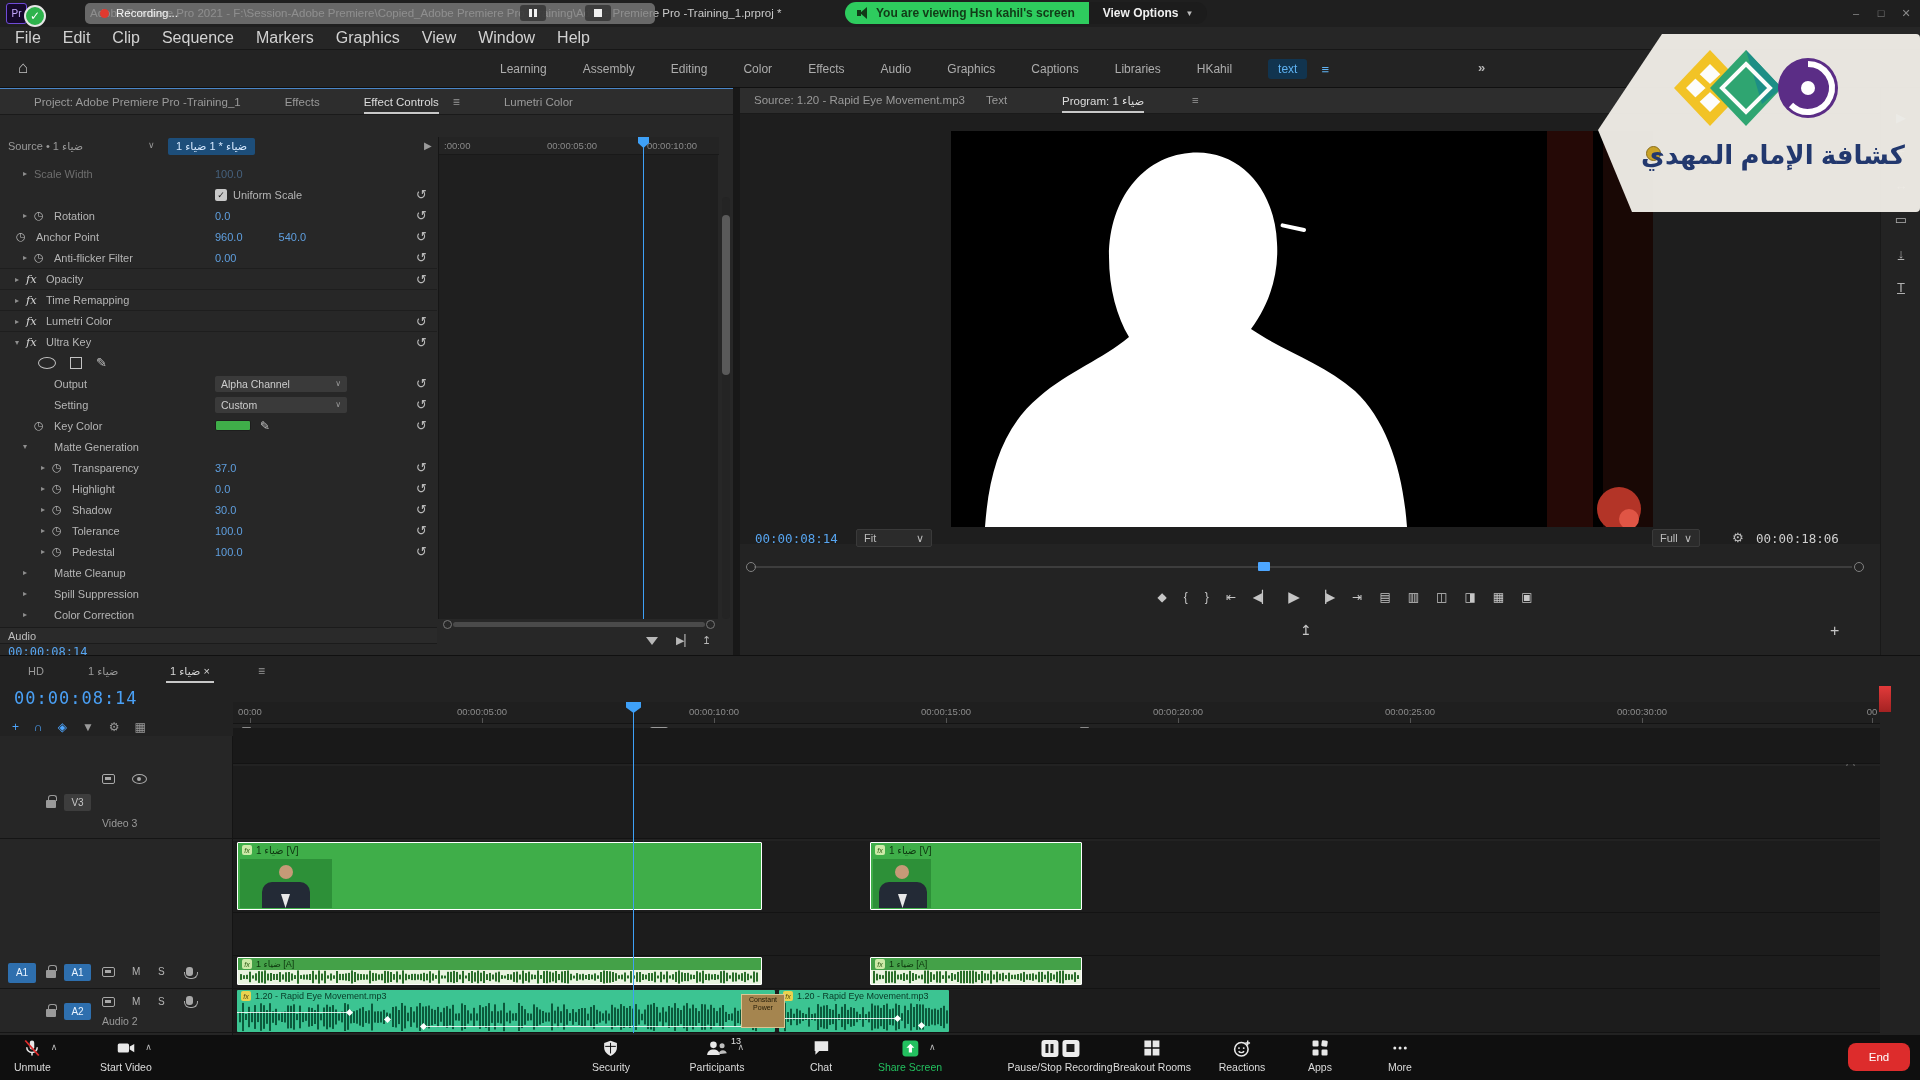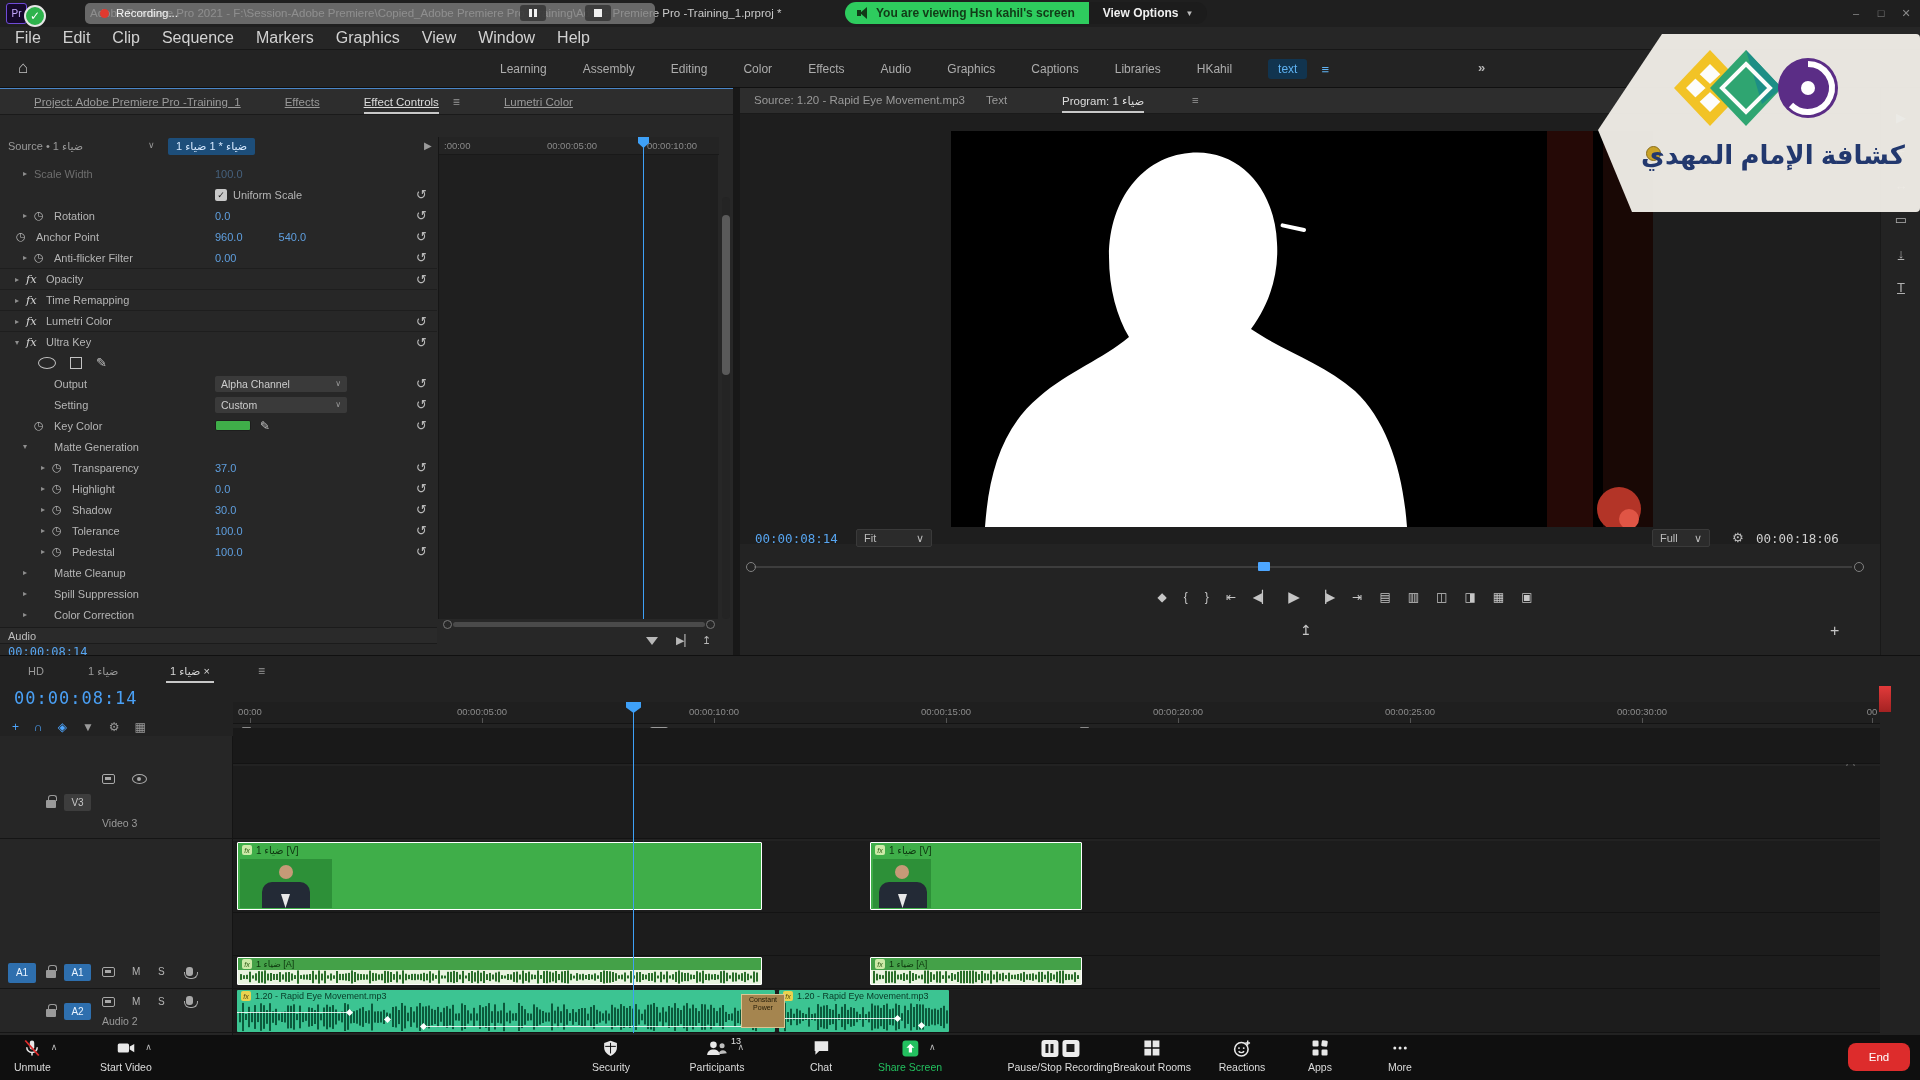--- a/index.html
+++ b/index.html
@@ -44,21 +44,21 @@
 .main{left:0;top:88px;width:1920px;height:567px;}
 .left-panel{left:0;top:0;width:733px;height:567px;background:#272727;border-top:1px solid #4a86c8;}
 .panel-div{left:733px;top:0;width:7px;height:567px;background:#181818;}
 .right-panel{left:740px;top:0;width:1140px;height:567px;background:#232323;}
 .right-strip{left:1880px;top:0;width:40px;height:567px;background:#232323;border-left:1px solid #191919;}
 .strip-ic{left:0;width:40px;text-align:center;color:#b0b0b0;font-size:13px;}
 .strip-ic.blue{color:#8bbce8;}
 .strip-ic.ul{text-decoration:underline;}
 
 .lp-tabs{left:0;top:0;width:733px;height:26px;background:#2d2d2d;display:flex;align-items:center;padding-left:34px;gap:44px;border-bottom:1px solid #1a1a1a;}
-.lp-tab{font-size:11.5px;color:#9a9a9a;white-space:nowrap;position:relative;text-decoration:underline;}
+.lp-tab{font-size:11.5px;color:#9a9a9a;white-space:nowrap;position:relative;}
 .lp-tab.active{color:#dcdcdc;}
 .lp-tab.active::after{content:"";position:absolute;left:0;right:0;bottom:-6px;height:2px;background:#c8c8c8;}
 .lp-menu{color:#9a9a9a;font-size:12px;margin-left:-30px;}
 
 .ec-header{left:0;top:48px;width:437px;height:22px;}
 .ec-src{left:8px;top:3px;font-size:11px;color:#9a9a9a;}
 .ec-caret{left:148px;top:3px;font-size:9px;color:#9a9a9a;}
 .ec-chip{left:168px;top:1px;background:#1d4e7a;color:#d6e9ff;font-size:11px;padding:2px 8px;border-radius:2px;}
 .ec-nav{left:424px;top:3px;color:#9a9a9a;font-size:10px;}
 
@@ -485,21 +485,21 @@
             <circle cx="668" cy="378" r="22" fill="#b33427"></circle>
             <circle cx="678" cy="388" r="10" fill="#e05545"></circle>
           </svg>
         </div>
       </div>
       <div class="abs pm-tc">00:00:08:14</div>
       <div class="abs pm-dd" style="left:116px;width:76px;">
           <span>Fit</span>
           <span class="c">∨</span>
         </div>
-      <div class="abs pm-dd" style="left:912px;width:58px;">
+      <div class="abs pm-dd" style="left:912px;width:48px;">
           <span>Full</span>
           <span class="c">∨</span>
         </div>
       <div class="abs pm-wrench">⚙</div>
       <div class="abs pm-dur">00:00:18:06</div>
       <div class="abs pm-scrubline"></div>
       <div class="abs pm-ring" style="left:6px;"></div>
       <div class="abs pm-ring" style="left:1114px;"></div>
       <div class="abs pm-marker"></div>
       <div class="abs pm-transport" id="transport">

